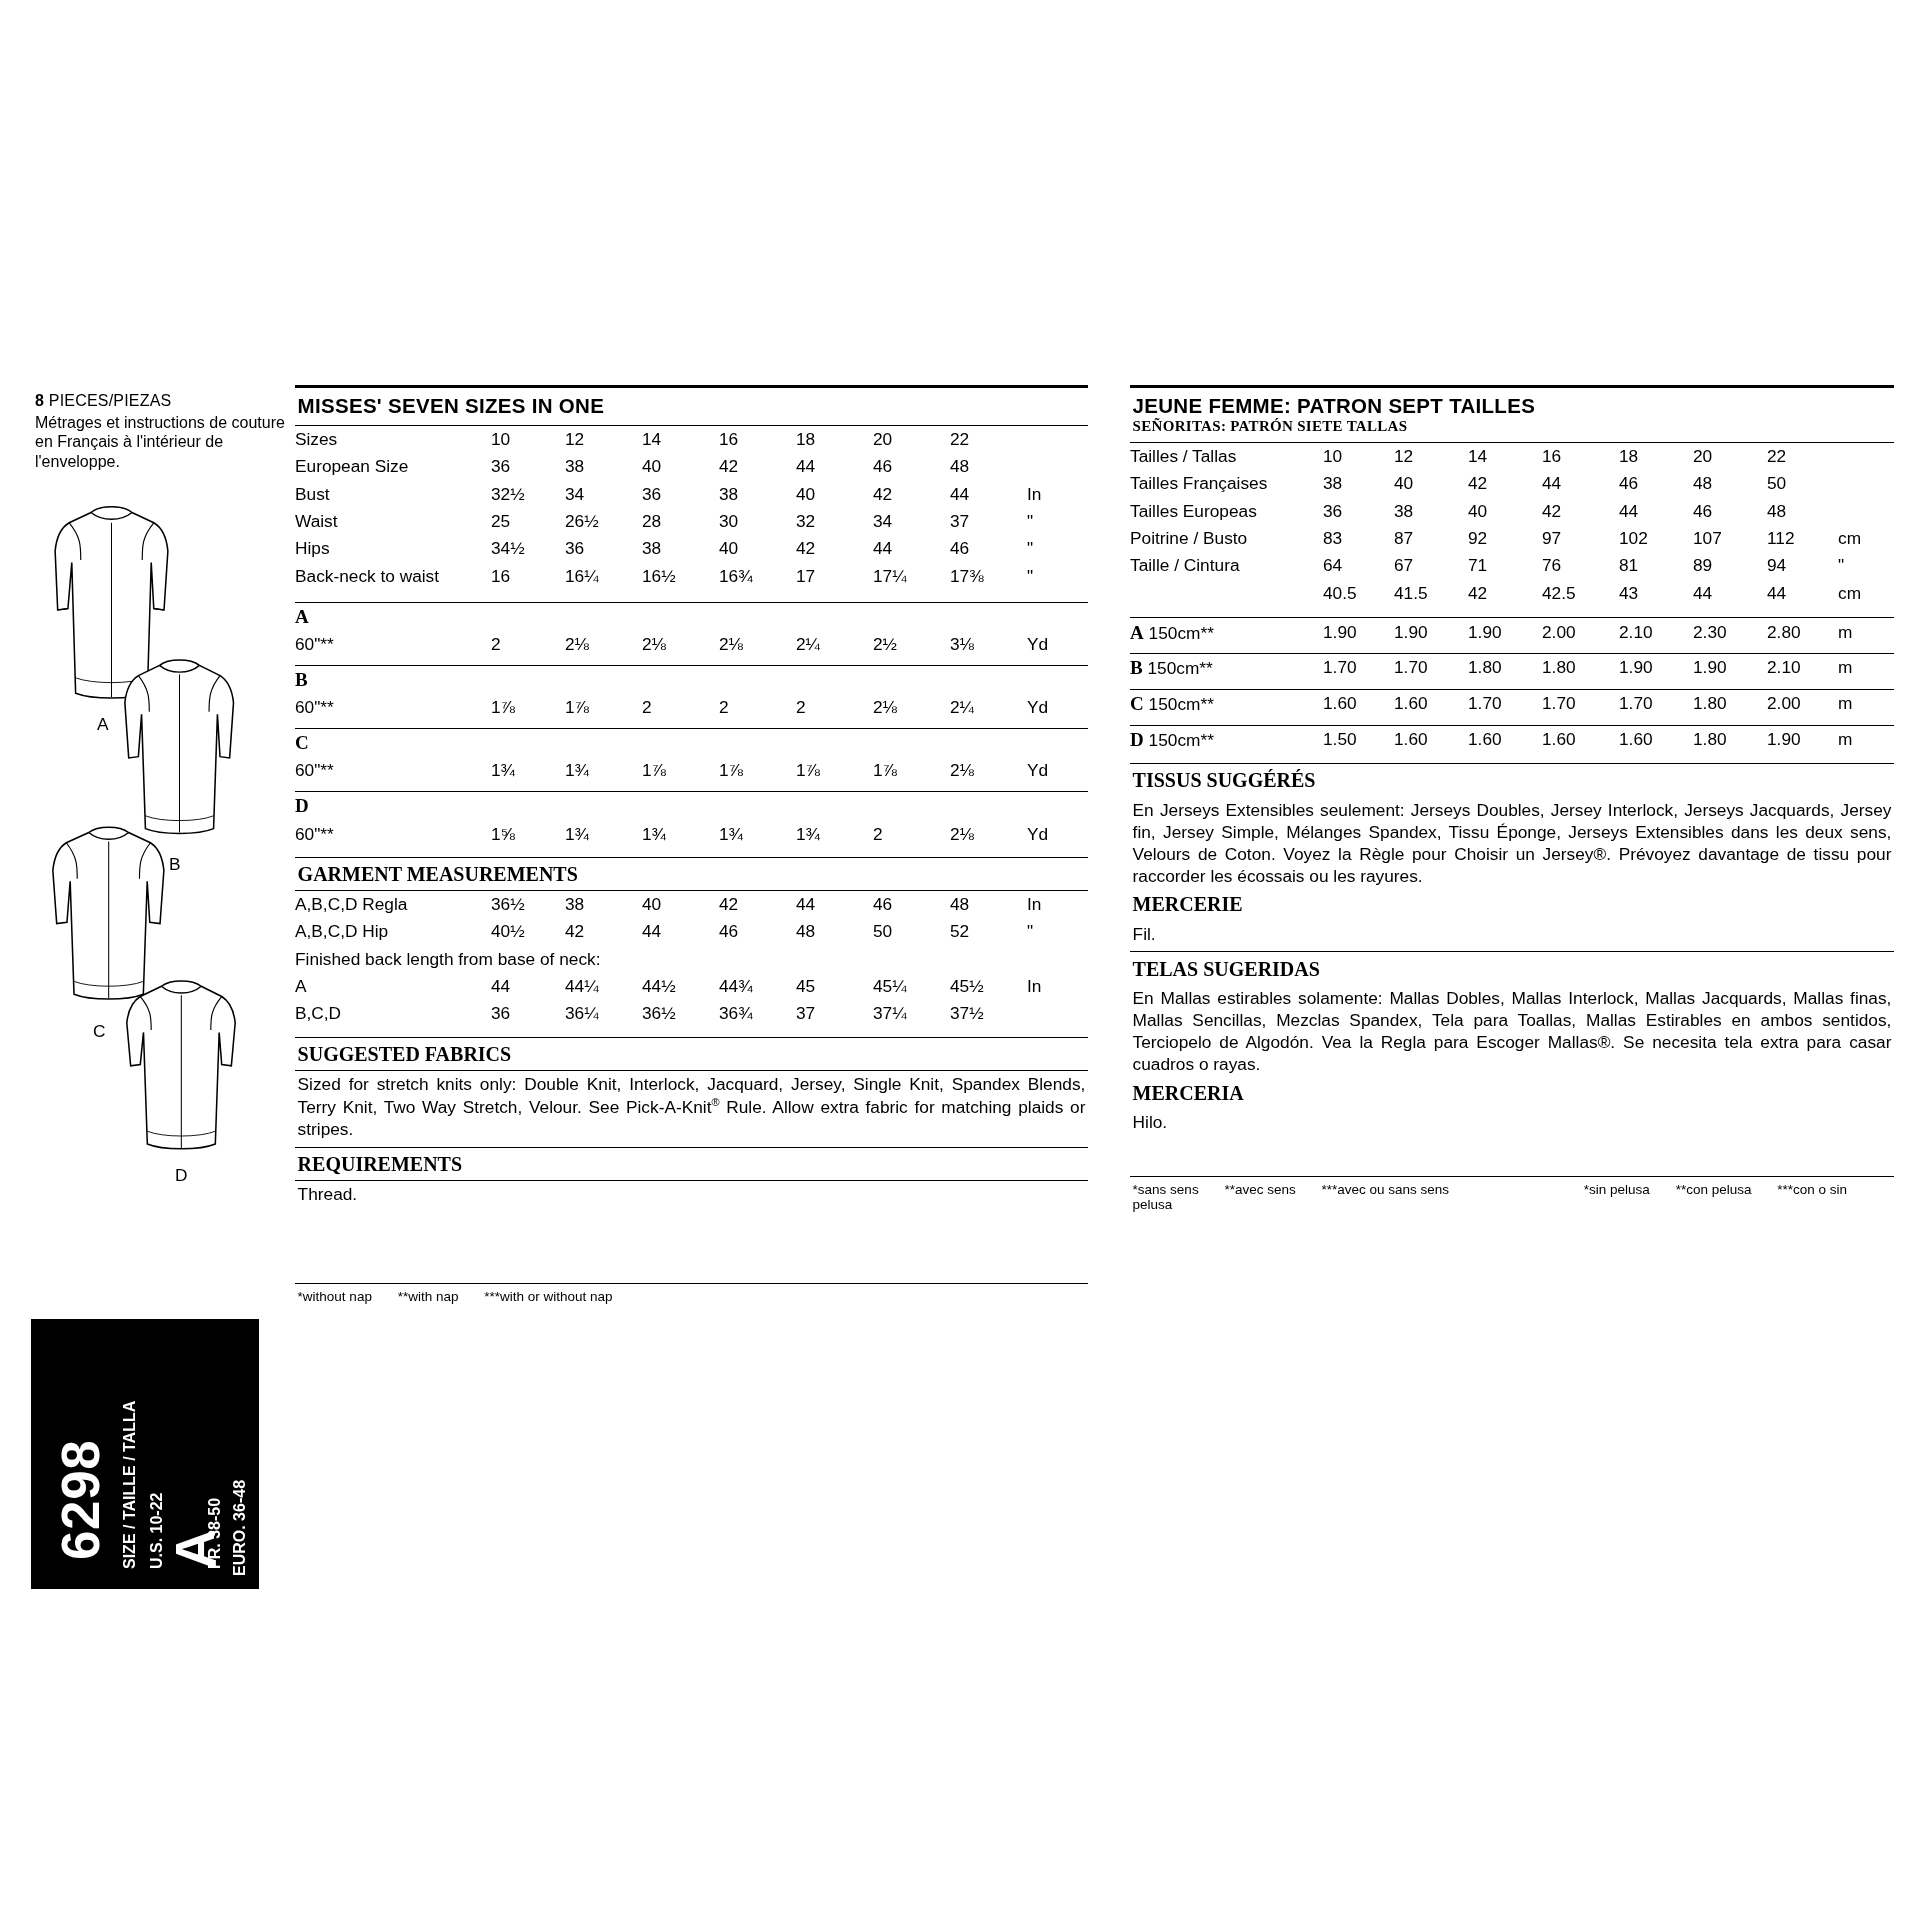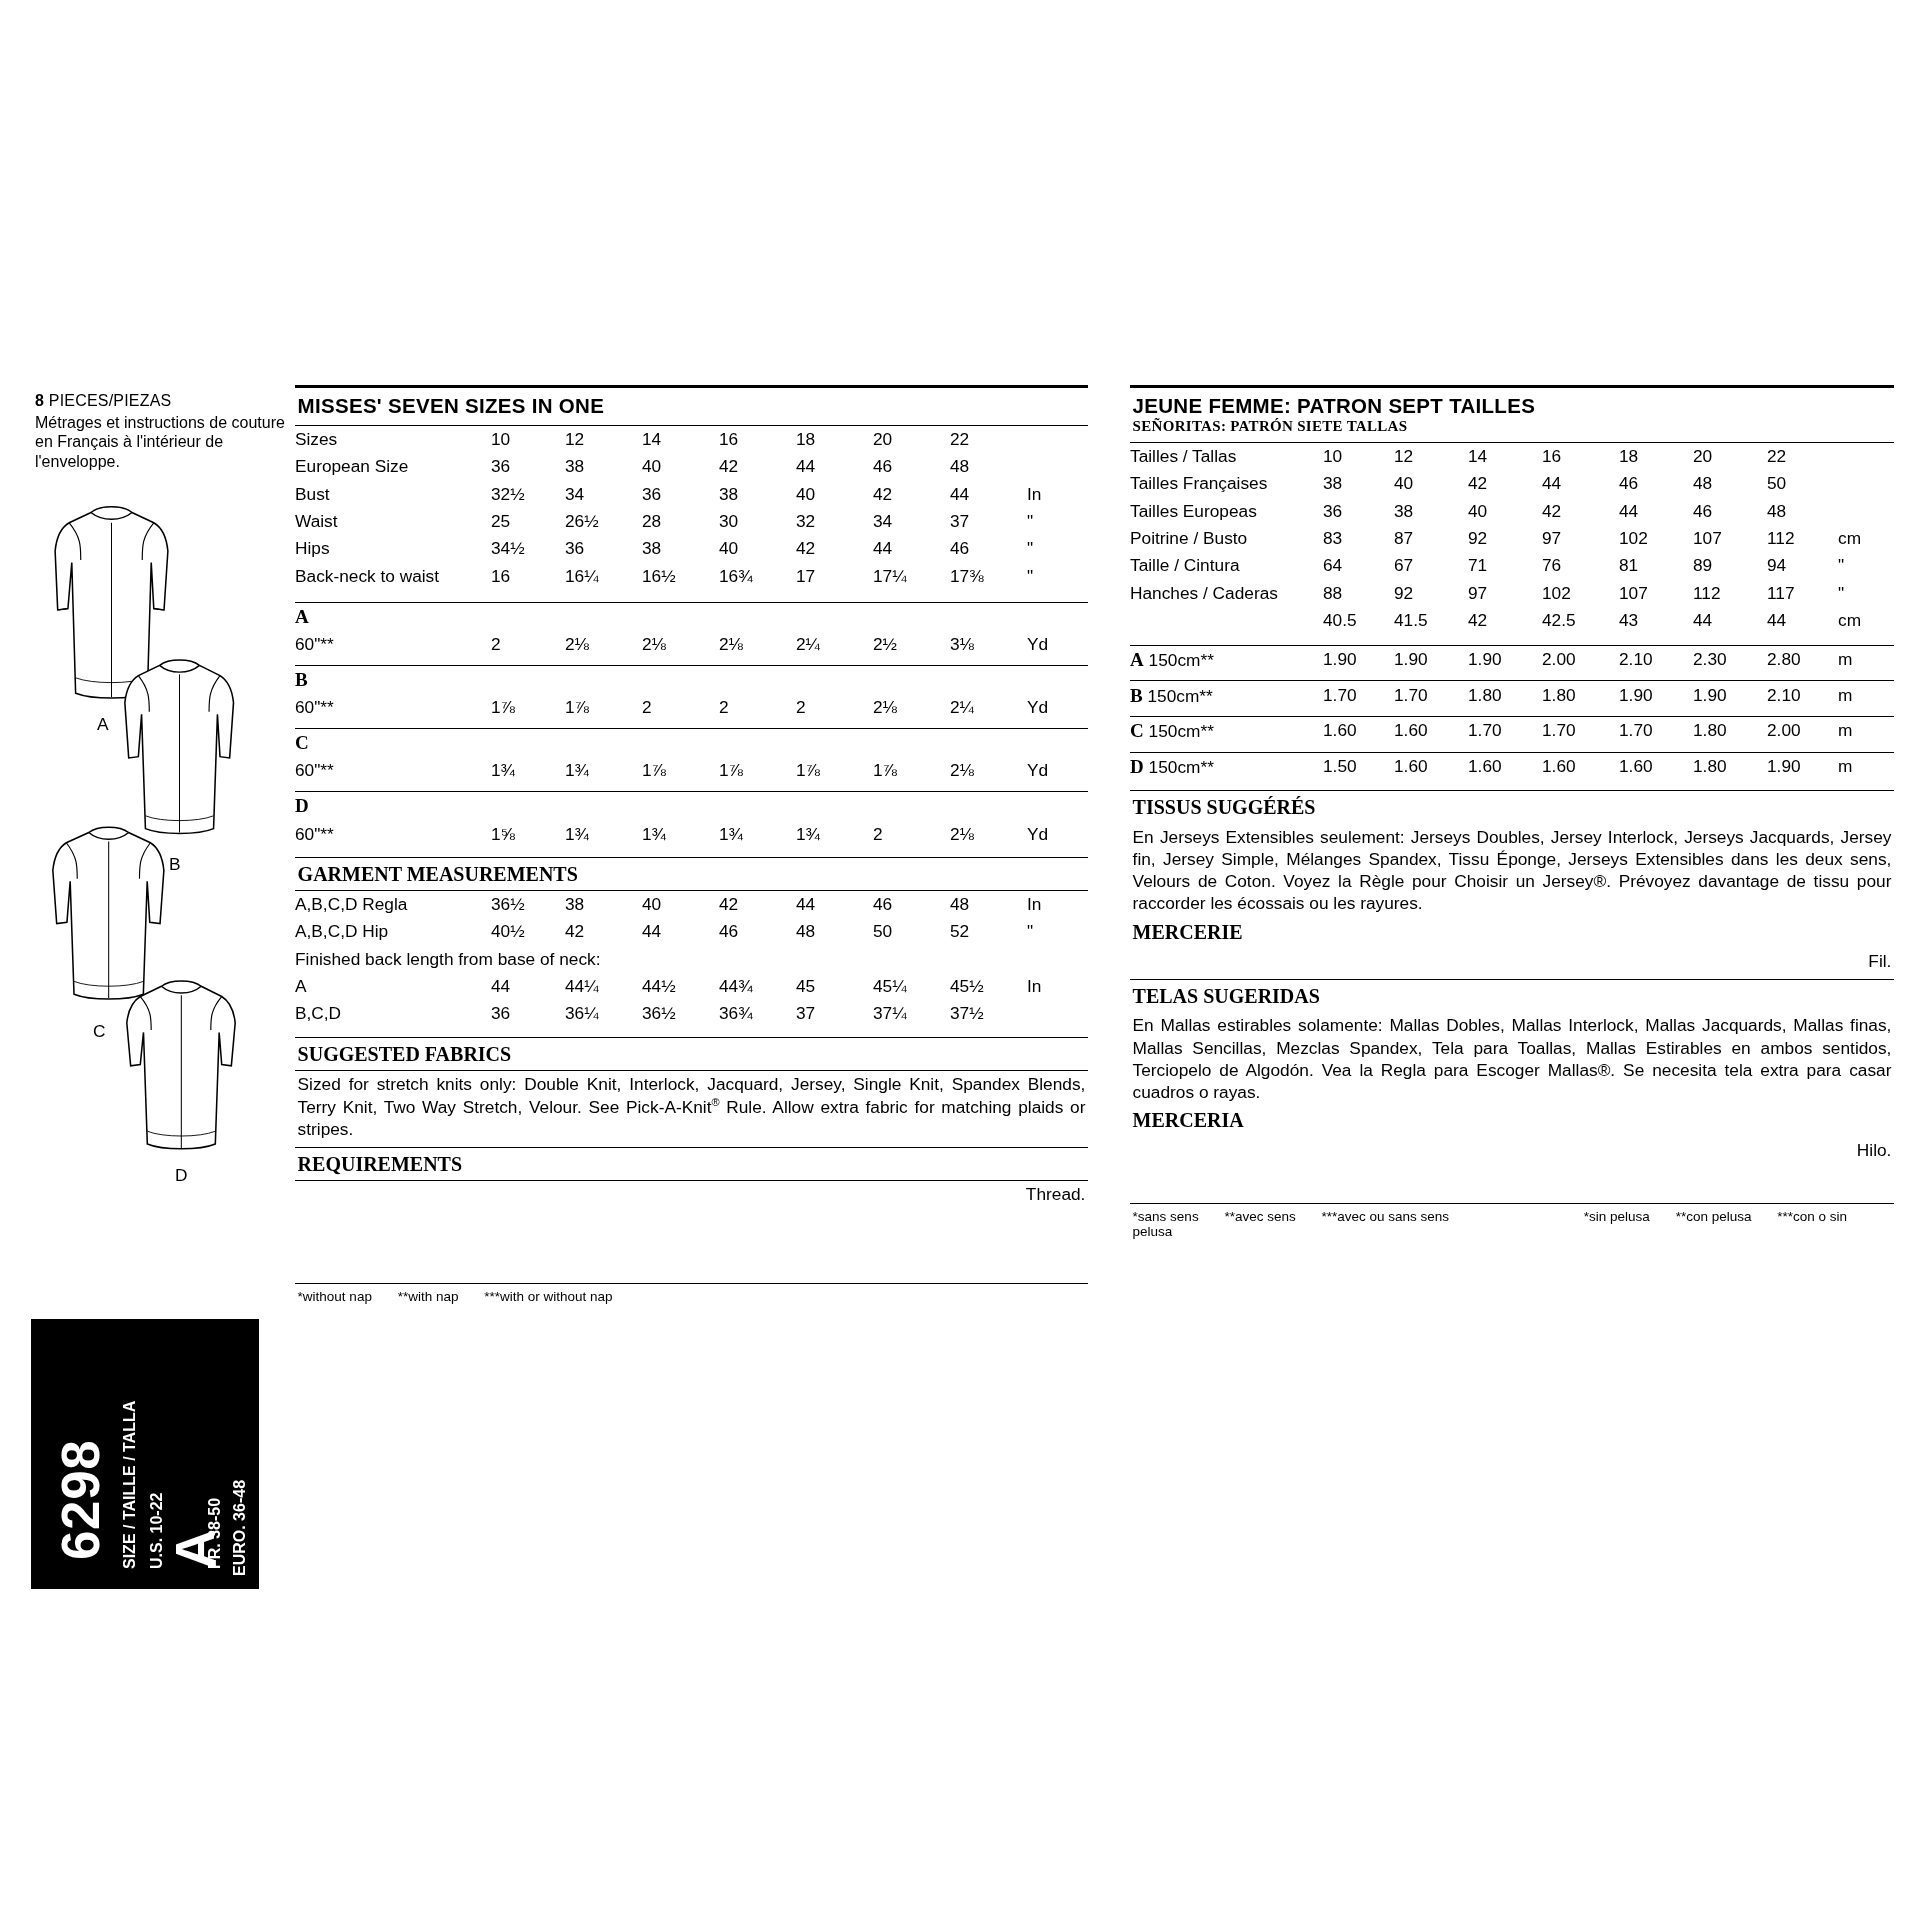--- a/index.html
+++ b/index.html
@@ -125,21 +125,20 @@
   .para {
     font-size: 17.3px;
     line-height: 1.28;
     text-align: justify;
     padding: 2.6px 2.6px 6.4px 2.6px;
   }
   .para-left {
     font-size: 17.3px;
     line-height: 1.28;
     padding: 2.6px 2.6px 6.4px 2.6px;
-    text-align: right;
   }
   .footnote {
     font-size: 13.5px;
     padding: 5.1px 2.6px 0 2.6px;
   }
   .footnote span { margin-right: 22px; }
   sup { font-size: 11px; vertical-align: super; }
 </style>
 </head>
 <body>
@@ -496,31 +495,20 @@
           <td>64</td>
           <td>67</td>
           <td>71</td>
           <td>76</td>
           <td>81</td>
           <td>89</td>
           <td>94</td>
           <td>"</td>
         </tr>
         <tr>
-          <td class="lbl">Hanches / Caderas</td>
-          <td>88</td>
-          <td>92</td>
-          <td>97</td>
-          <td>102</td>
-          <td>107</td>
-          <td>112</td>
-          <td>117</td>
-          <td>"</td>
-        </tr>
-        <tr>
           <td class="lbl"></td>
           <td>40.5</td>
           <td>41.5</td>
           <td>42</td>
           <td>42.5</td>
           <td>43</td>
           <td>44</td>
           <td>44</td>
           <td>cm</td>
         </tr>

